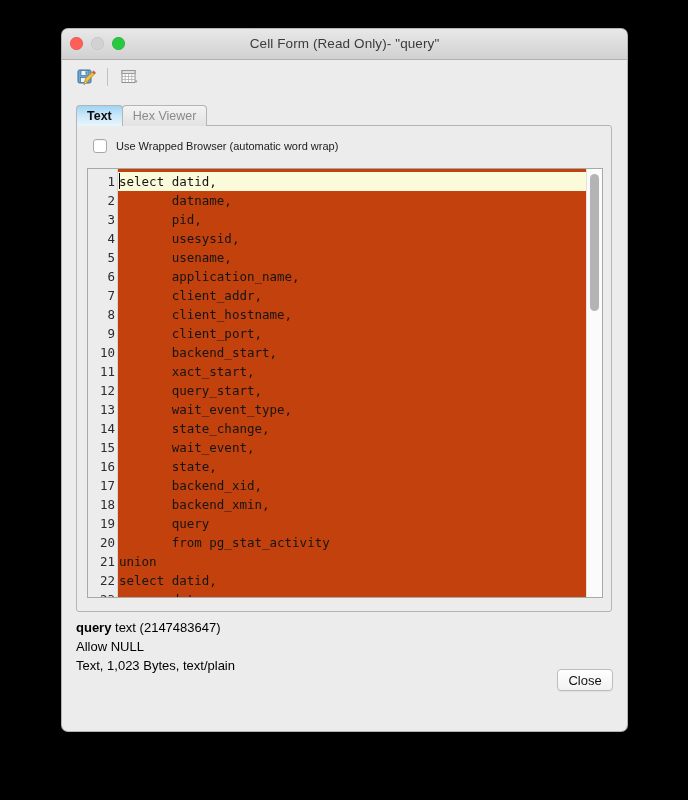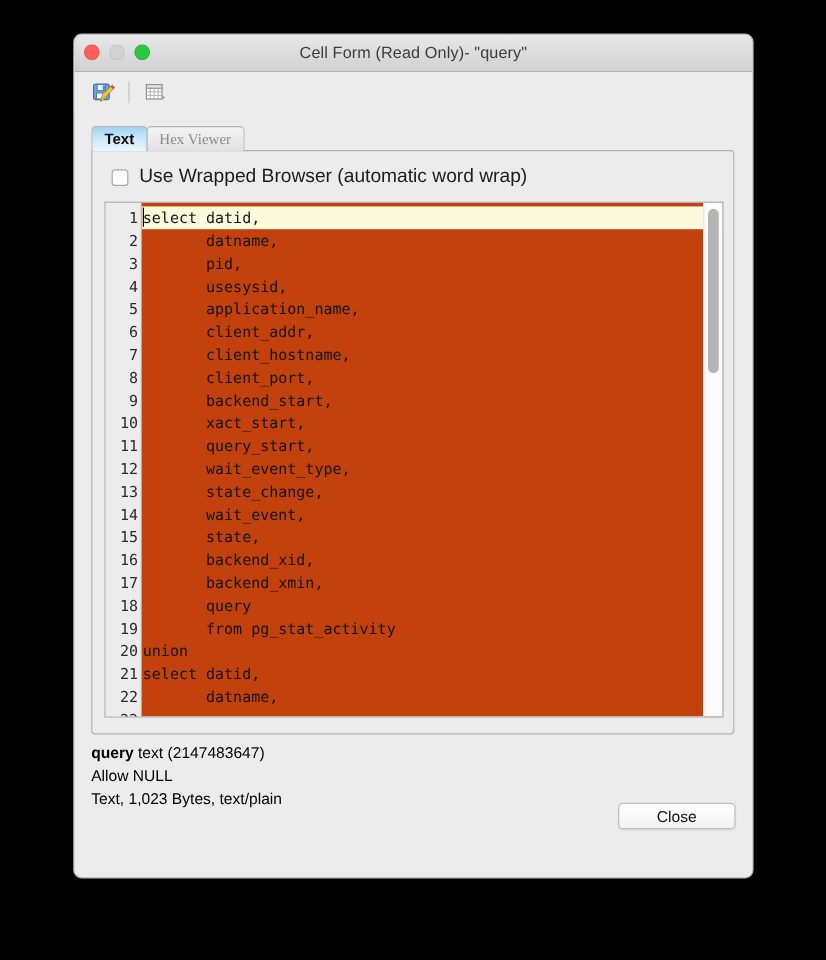--- a/index.html
+++ b/index.html
@@ -111,21 +111,20 @@
     background: linear-gradient(to bottom, #9fd4f5 0%, #c9e7fa 45%, #eaf6fd 100%);
     color: #0c0c0c;
     font-weight: bold;
     margin-right: -1px;
     position: relative;
     z-index: 2;
   }
   .tab.inactive {
     background: linear-gradient(to bottom, #f3f3f3 0%, #e2e2e2 100%);
     color: #8b8b8b;
-    font-family: Liberation Serif, serif;
   }
 
   
   .panel {
     position: absolute;
     left: 14px;
     top: 96px;
     width: 536px;
     height: 487px;
     box-sizing: border-box;
@@ -145,21 +144,21 @@
   .checkbox {
     width: 14px;
     height: 14px;
     box-sizing: border-box;
     background: #ffffff;
     border: 1px solid #a9a9a9;
     border-radius: 3px;
     box-shadow: inset 0 1px 1px rgba(0,0,0,.05);
   }
   .checklabel {
-    font-size: 16px;
+    font-size: 11px;
     color: #1c1c1c;
   }
 
   
   .editor-wrap {
     position: absolute;
     left: 10px;
     top: 42px;
     width: 516px;
     height: 430px;
@@ -246,21 +245,21 @@
     color: #000000;
     line-height: 19px;
   }
   .info b { font-weight: bold; }
 
   
   .btn-close {
     position: absolute;
     right: 14px;
     top: 640px;
-    width: 98px;
+    width: 56px;
     height: 22px;
     box-sizing: border-box;
     background: linear-gradient(to bottom, #ffffff 0%, #f2f2f2 100%);
     border: 1px solid #bdbdbd;
     border-radius: 4px;
     font-size: 13px;
     color: #121212;
     font-family: "Liberation Sans", sans-serif;
     box-shadow: 0 1px 1px rgba(0,0,0,.06);
     padding: 0;
@@ -351,20 +350,21 @@
           <div class="ln">21</div>
           <div class="ln">22</div>
           <div class="ln">23</div>
         </div>
       <div class="code" id="code">
           <div class="cl current">select datid,</div>
           <div class="caret"></div>
           <div class="cl">       datname,</div>
           <div class="cl">       pid,</div>
           <div class="cl">       usesysid,</div>
+          <div class="cl">       usename,</div>
           <div class="cl">       application_name,</div>
           <div class="cl">       client_addr,</div>
           <div class="cl">       client_hostname,</div>
           <div class="cl">       client_port,</div>
           <div class="cl">       backend_start,</div>
           <div class="cl">       xact_start,</div>
           <div class="cl">       query_start,</div>
           <div class="cl">       wait_event_type,</div>
           <div class="cl">       state_change,</div>
           <div class="cl">       wait_event,</div>

